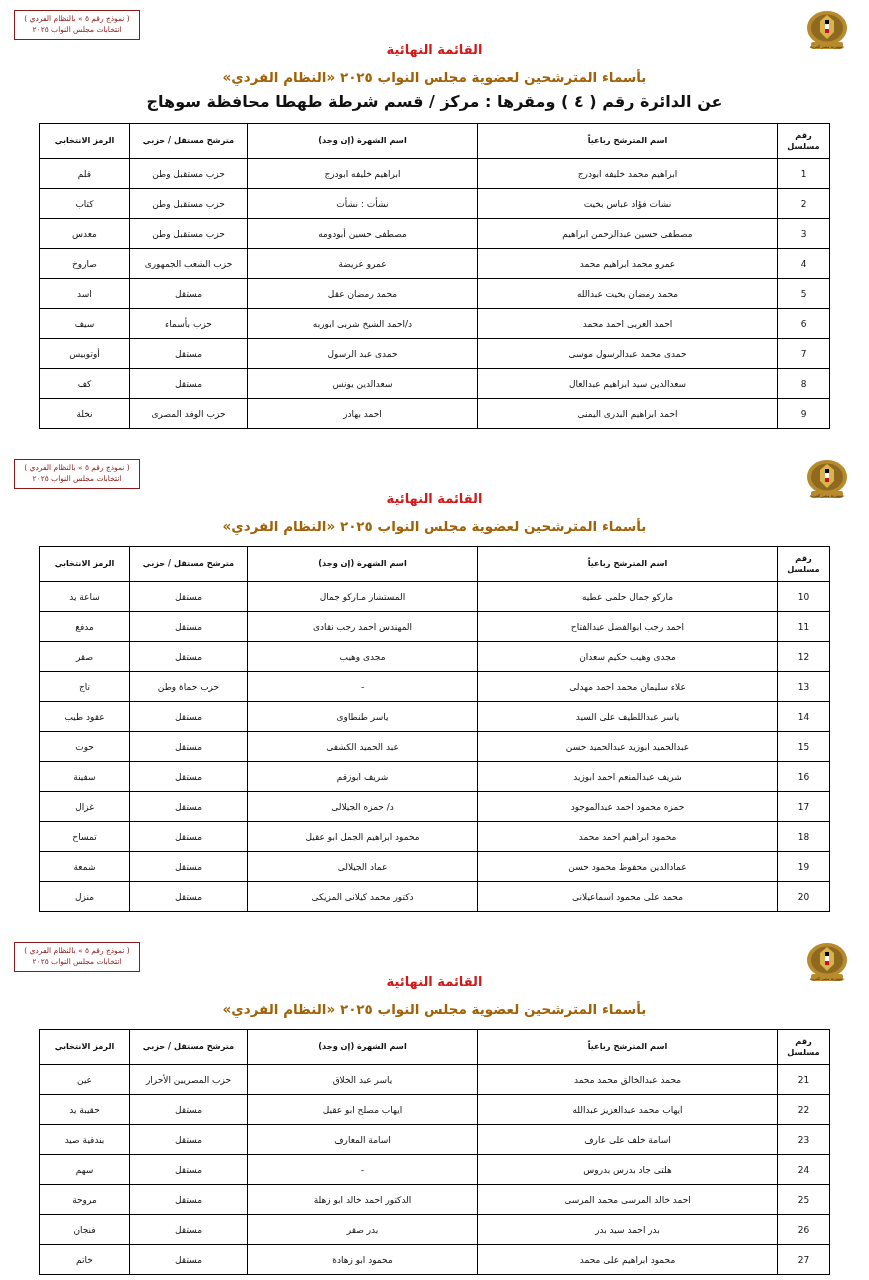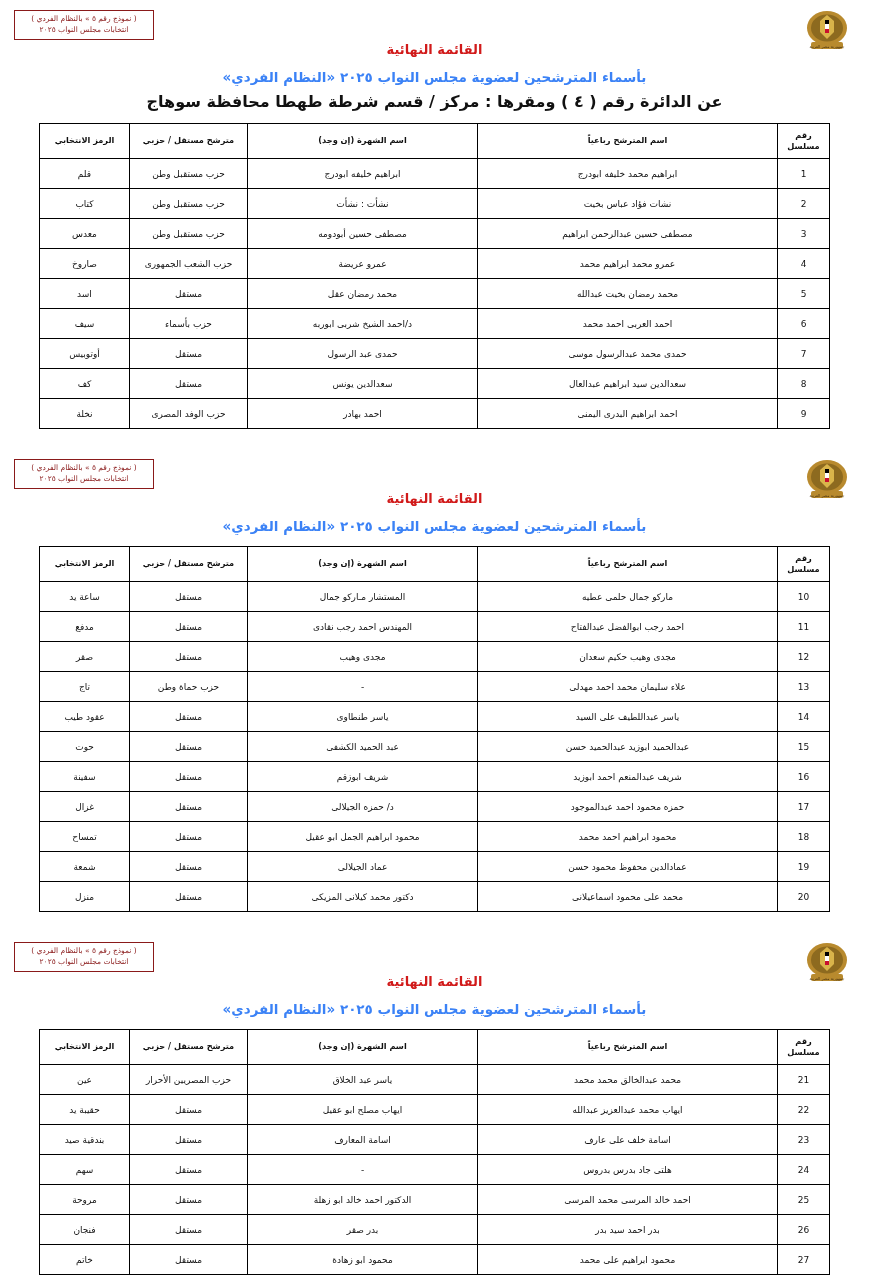--- a/index.html
+++ b/index.html
@@ -22,21 +22,21 @@
     position: relative;
     padding-top: 8px;
     padding-bottom: 6px;
   }
   
   .stamp {
     position: absolute;
     top: 10px;
     right: auto;
     left: 14px;
-    width: 140px;
+    width: 126px;
     border: 1px solid #8a1a1a;
     padding: 3px 4px 4px 4px;
     box-sizing: border-box;
     text-align: center;
     line-height: 1.35;
   }
   .stamp div {
     font-size: 7.5px;
     color: #8a1a1a;
     white-space: nowrap;
@@ -57,21 +57,21 @@
   .title-main {
     text-align: center;
     color: #d11a1a;
     font-size: 13px;
     font-weight: bold;
     margin: 34px 0 0 0;
     letter-spacing: 0;
   }
   .title-sub {
     text-align: center;
-    color: #3b82f6;
+    color: #a16207;
     font-size: 13.5px;
     font-weight: bold;
     margin: 12px 0 0 0;
   }
   .title-third {
     text-align: center;
     color: #111;
     font-size: 16px;
     font-weight: bold;
     margin: 7px 0 0 0;

